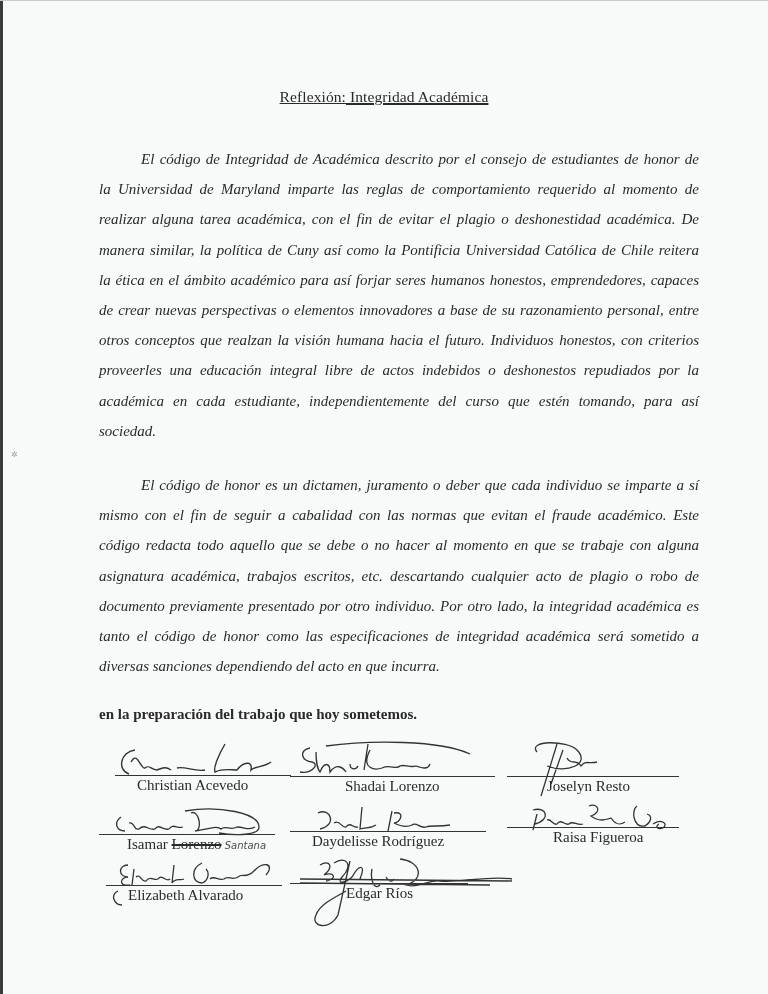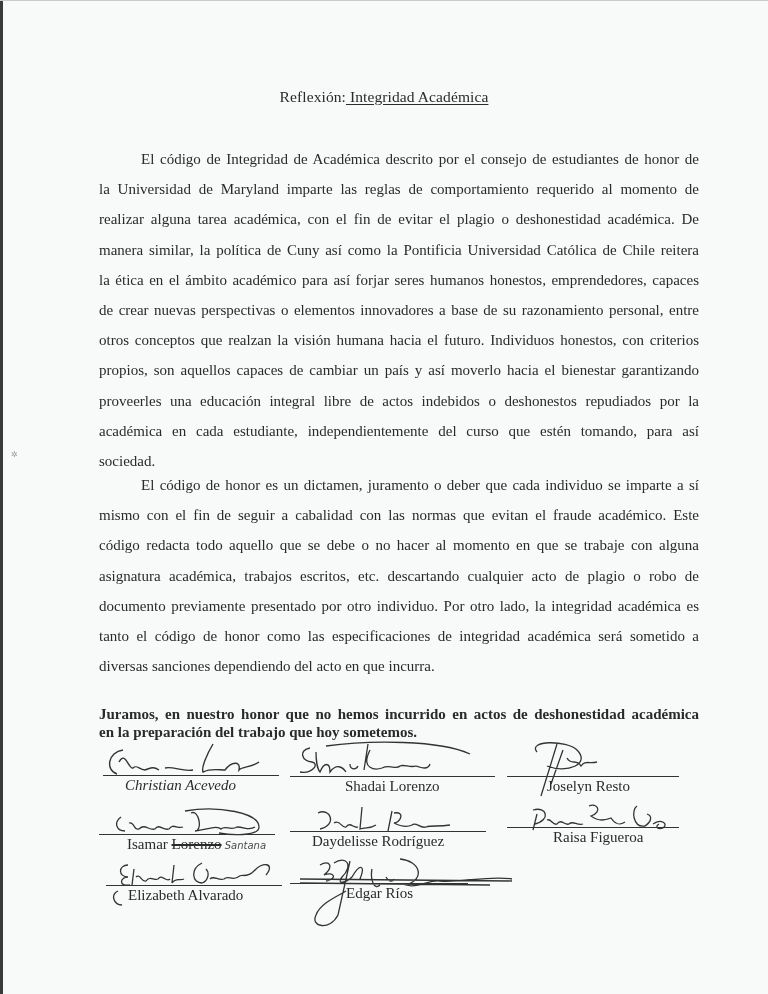--- a/index.html
+++ b/index.html
@@ -35,39 +35,41 @@
       font-size: 8px;
       line-height: 6px;
     }
     .title {
       position: absolute;
       top: 88px;
       left: 0; width: 768px;
       text-align: center;
       font-size: 15.5px;
       letter-spacing: 0.1px;
+      text-decoration: underline;
     }
     .title .underline {
       text-decoration: underline;
       text-underline-offset: 2px;
     }
     .para {
       position: absolute;
       left: 99px;
       width: 600px;
       font-size: 15px;
       line-height: 30.2px;
       text-align: justify;
     }
     .para .line {
       display: block;
       height: 30.2px;
       white-space: nowrap;
       text-align: justify;
       text-align-last: justify;
+      font-style: italic;
     }
     .para .line.last {
       text-align-last: left;
     }
     .para .line.indent {
       padding-left: 42px;
     }
     #p1 { top: 144px; }
     #p2 { top: 442px; margin-top: 28px; }
     .oath {
@@ -128,42 +130,40 @@
 </div>
 
 <div class="para" id="p1">
   <span class="line indent">El código de Integridad de Académica descrito por el consejo de estudiantes de honor de</span>
   <span class="line">la Universidad de Maryland imparte las reglas de comportamiento requerido al momento de</span>
   <span class="line">realizar alguna tarea académica, con el fin de evitar el plagio o deshonestidad académica. De</span>
   <span class="line">manera similar, la política de Cuny así como la Pontificia Universidad Católica de Chile reitera</span>
   <span class="line">la ética en el ámbito académico para así  forjar seres humanos honestos, emprendedores, capaces</span>
   <span class="line">de crear nuevas perspectivas o elementos innovadores a base de su razonamiento personal, entre</span>
   <span class="line">otros conceptos que realzan la visión humana hacia el futuro. Individuos honestos, con criterios</span>
-  <span class="line">propios, son aquellos capaces de cambiar un país y así moverlo hacia el bienestar garantizando</span>
   <span class="line">proveerles una educación integral libre de actos indebidos o deshonestos repudiados por la</span>
   <span class="line">académica en cada estudiante, independientemente del curso que estén tomando, para así</span>
   <span class="line last">sociedad.</span>
 </div>
 
 <div class="para" id="p2">
   <span class="line indent">El código de honor es un dictamen, juramento o deber que cada individuo se imparte a sí</span>
   <span class="line">mismo con el fin de seguir a cabalidad con las normas que evitan el fraude académico. Este</span>
   <span class="line">código redacta todo aquello que se debe o no hacer al momento en que se trabaje con alguna</span>
   <span class="line">asignatura académica, trabajos escritos, etc. descartando cualquier acto de plagio o robo de</span>
   <span class="line">documento previamente presentado por otro individuo. Por otro lado, la integridad académica es</span>
   <span class="line">tanto el código de honor como las especificaciones de integridad académica será sometido a</span>
   <span class="line last">diversas sanciones dependiendo del acto en que incurra.</span>
 </div>
 
 <div class="oath">
-  <span class="line full">Juramos, en nuestro honor que no hemos incurrido en actos de deshonestidad académica</span>
   <span class="line">en la preparación del trabajo que hoy sometemos.</span>
 </div>
 
-<div class="sig" style="left:103px; top:740px; width:176px; height:50px;font-style:italic;">
+<div class="sig" style="left:115px; top:740px; width:176px; height:50px;">
   <svg width="176" height="40" style="left:0; top:0;">
     <path d="M20,10 C5,12 2,30 14,34 M16,22 C22,10 26,30 30,28 C34,24 36,30 42,30 C48,28 50,26 56,30 M62,28 C70,26 80,32 90,30 M110,4 C104,14 98,28 100,32 C108,28 116,30 122,30 C128,22 138,20 136,30 C140,26 148,28 156,22" fill="none" stroke="#333" stroke-width="1.4"></path>
   </svg>
   <div class="sig-line" style="top:35px;"></div>
   <div class="name" style="left:22px; top:37px;">Christian Acevedo</div>
 </div>
 
 <div class="sig" style="left:290px; top:740px; width:205px; height:50px;">
   <svg width="205" height="40" style="left:0; top:0;">
     <path d="M20,8 C8,10 12,22 22,22 C30,24 22,34 10,32 M26,12 C26,22 28,30 30,32 C34,22 40,22 40,32 C46,24 52,26 56,32 M60,24 C60,30 66,30 68,26 M78,4 L74,30 M80,10 C70,30 86,30 92,28 C100,24 106,30 110,26 C114,24 120,28 126,26 C132,28 138,30 140,24 M36,6 C80,0 150,0 180,14" fill="none" stroke="#333" stroke-width="1.3"></path>

